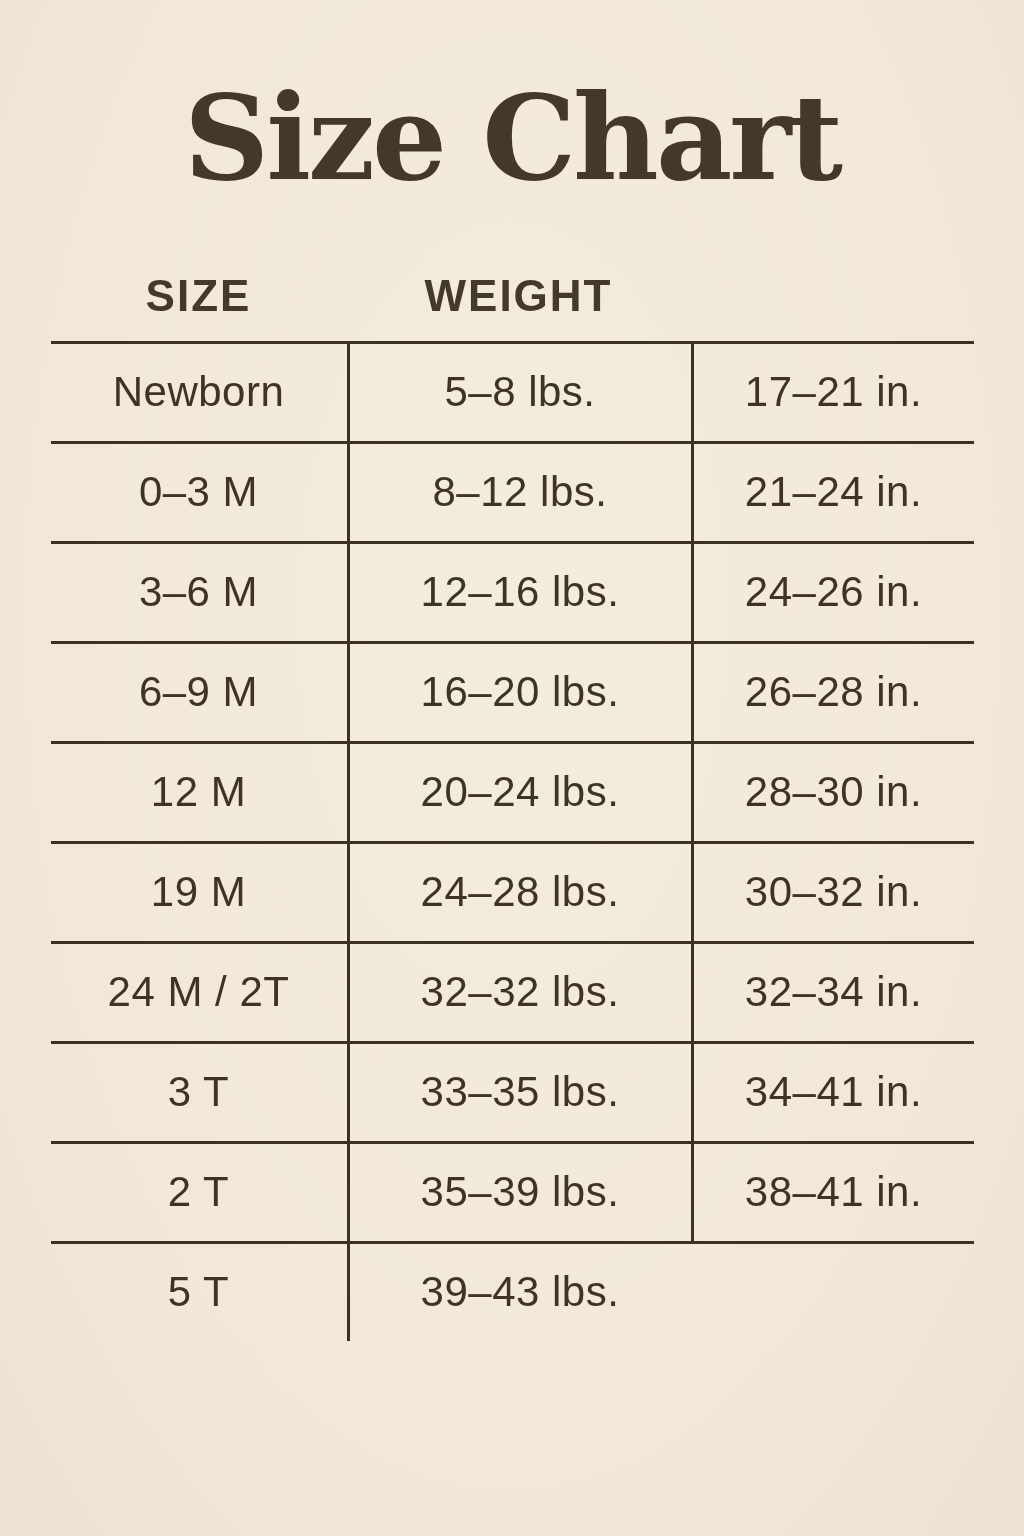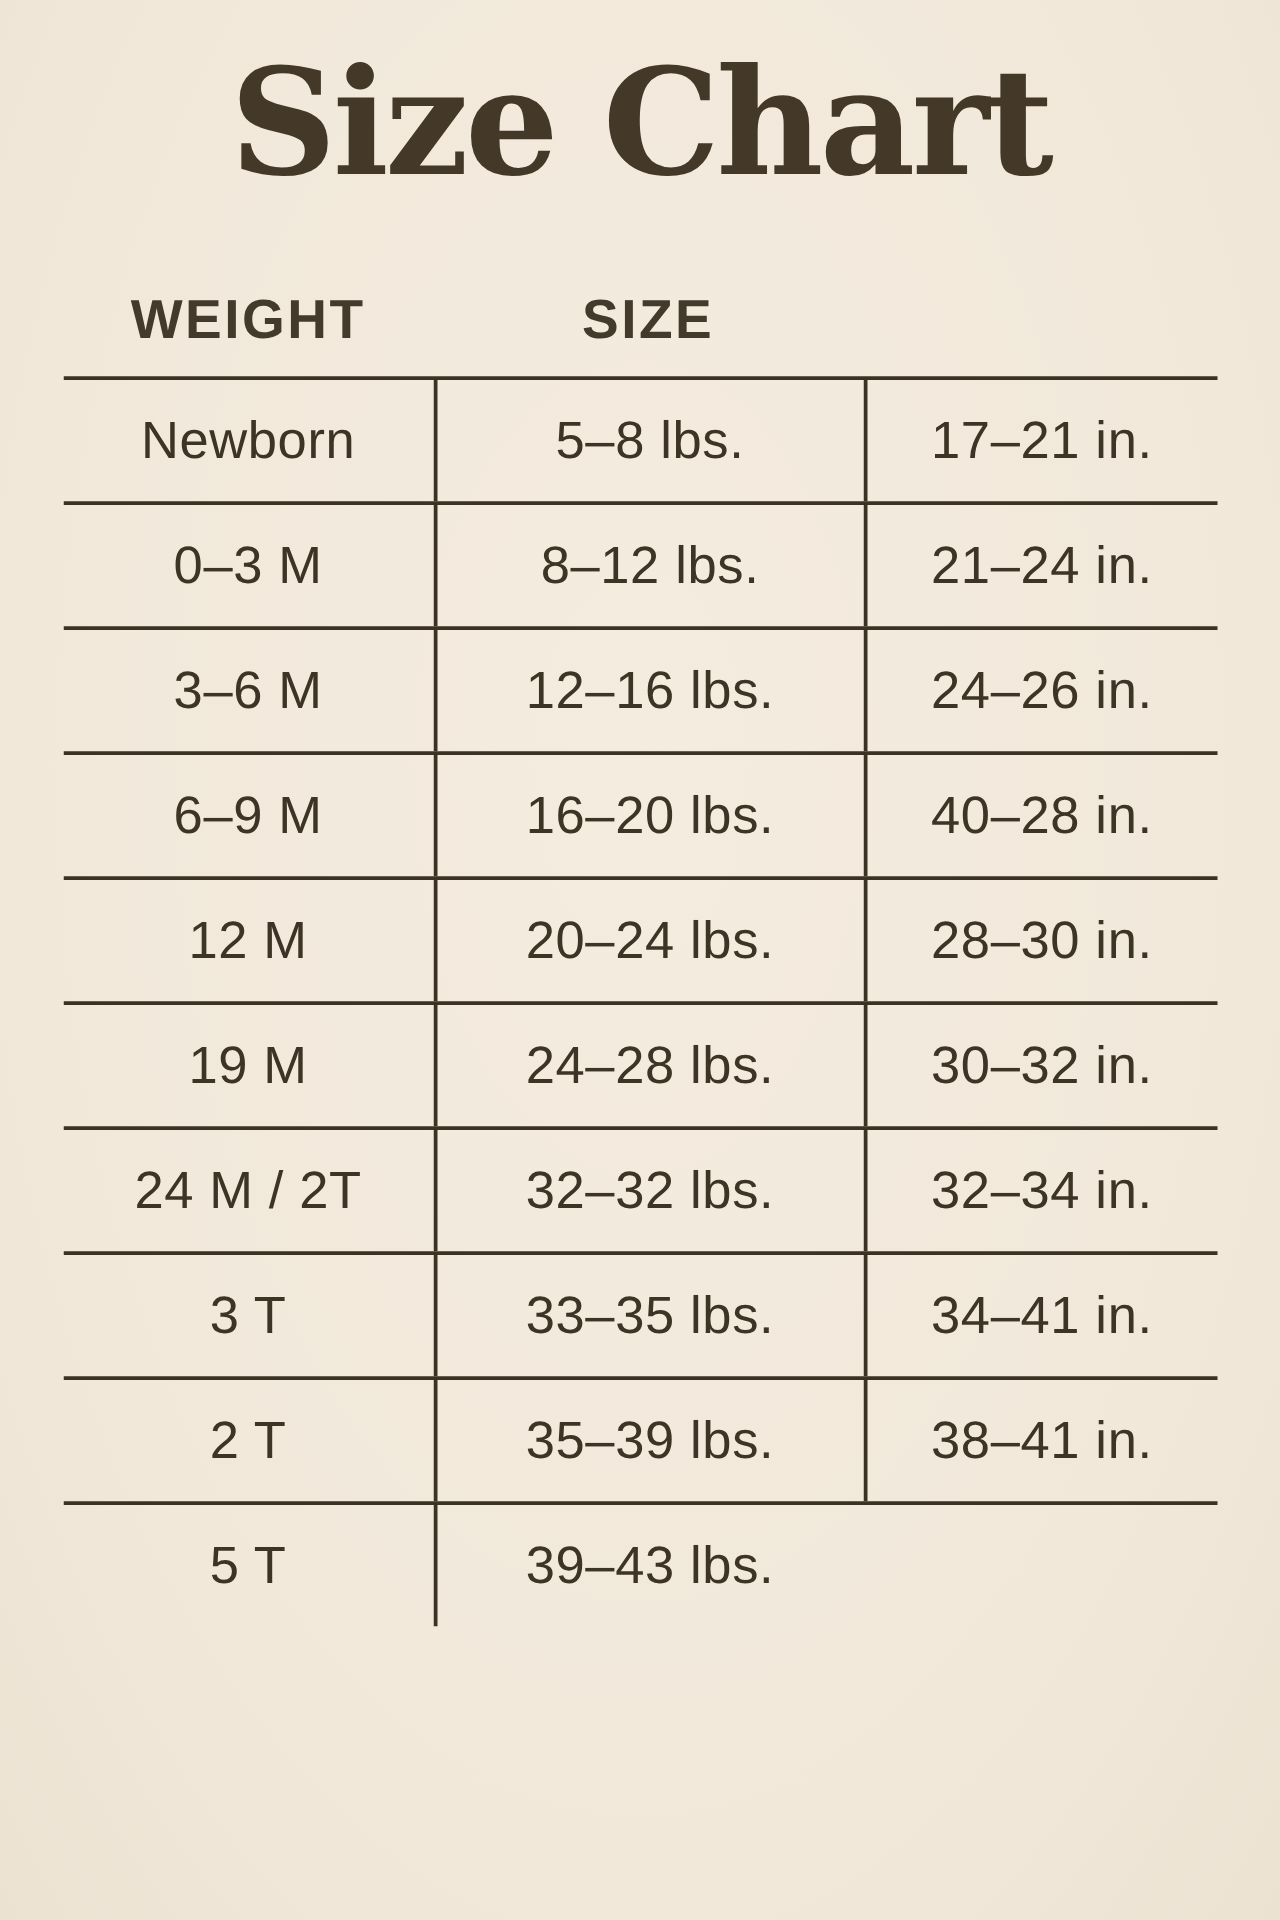--- a/index.html
+++ b/index.html
@@ -12,21 +12,21 @@
   body {
     background: radial-gradient(ellipse at 50% 40%, #f4ecdf 0%, #f1e8da 70%, #ece2d2 100%);
     font-family: "Liberation Sans", sans-serif;
     color: #3e3426;
     overflow: hidden;
   }
 
   .page {
     width: 1024px;
     height: 1536px;
-    padding-top: 33px;
+    padding-top: 73px;
   }
 
   .chart-title {
     text-align: center;
     font-family: "DejaVu Serif", "Liberation Serif", serif;
     font-weight: 700;
     font-size: 118px;
     line-height: 1.1;
     letter-spacing: -3px;
     color: #443928;
@@ -79,22 +79,22 @@
 </head>
 <body>
 
 <div class="page">
 
   <h1 class="chart-title">Size Chart</h1>
 
   <div class="size-table">
 
     <div class="grid-row header-row">
+      <div class="header-cell">SIZE</div>
       <div class="header-cell">WEIGHT</div>
-      <div class="header-cell">SIZE</div>
     </div>
 
     <div>
 
   <div class="grid-row body-row">
     <div class="cell col-1">Newborn</div>
     <div class="cell col-2">5–8 lbs.</div>
     <div class="cell col-3">17–21 in.</div>
   </div>
 
@@ -106,21 +106,21 @@
 
   <div class="grid-row body-row">
     <div class="cell col-1">3–6 M</div>
     <div class="cell col-2">12–16 lbs.</div>
     <div class="cell col-3">24–26 in.</div>
   </div>
 
   <div class="grid-row body-row">
     <div class="cell col-1">6–9 M</div>
     <div class="cell col-2">16–20 lbs.</div>
-    <div class="cell col-3">40–28 in.</div>
+    <div class="cell col-3">26–28 in.</div>
   </div>
 
   <div class="grid-row body-row">
     <div class="cell col-1">12 M</div>
     <div class="cell col-2">20–24 lbs.</div>
     <div class="cell col-3">28–30 in.</div>
   </div>
 
   <div class="grid-row body-row">
     <div class="cell col-1">19 M</div>

